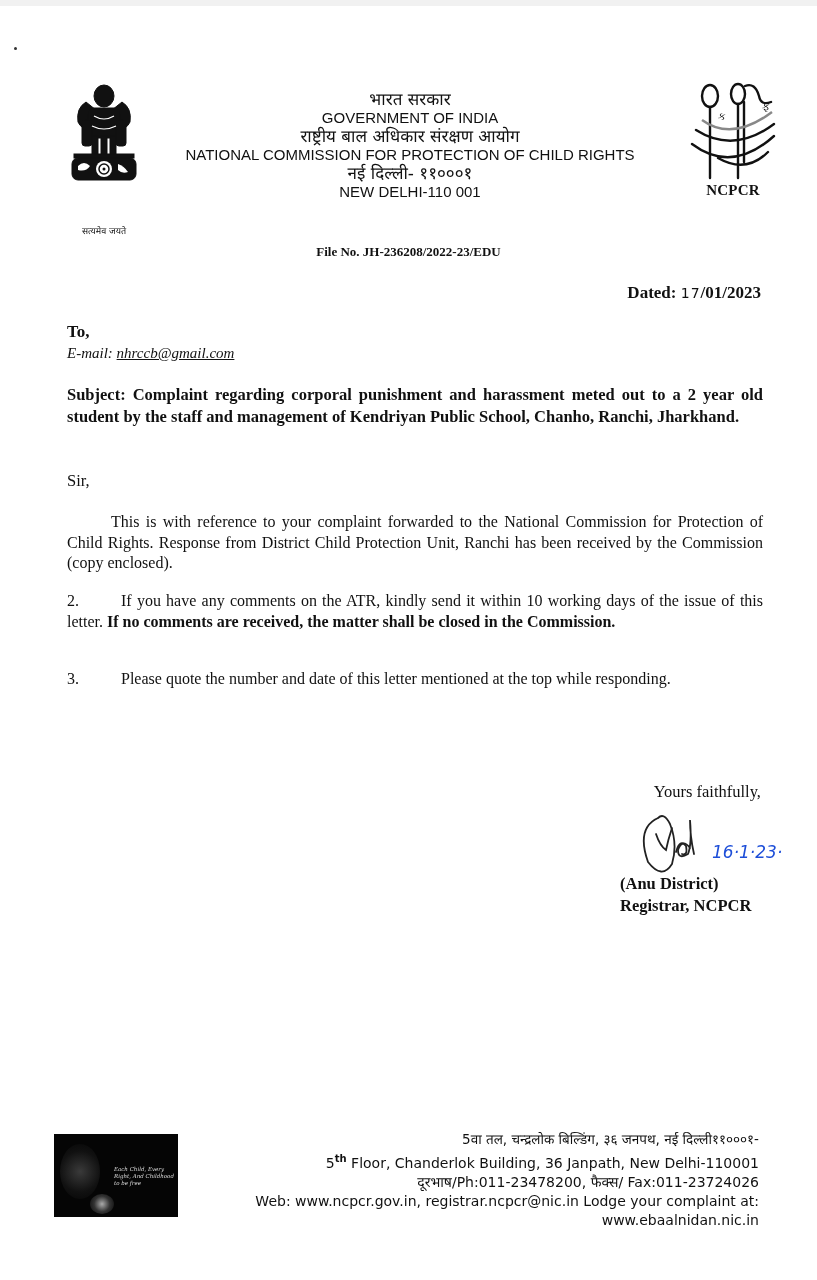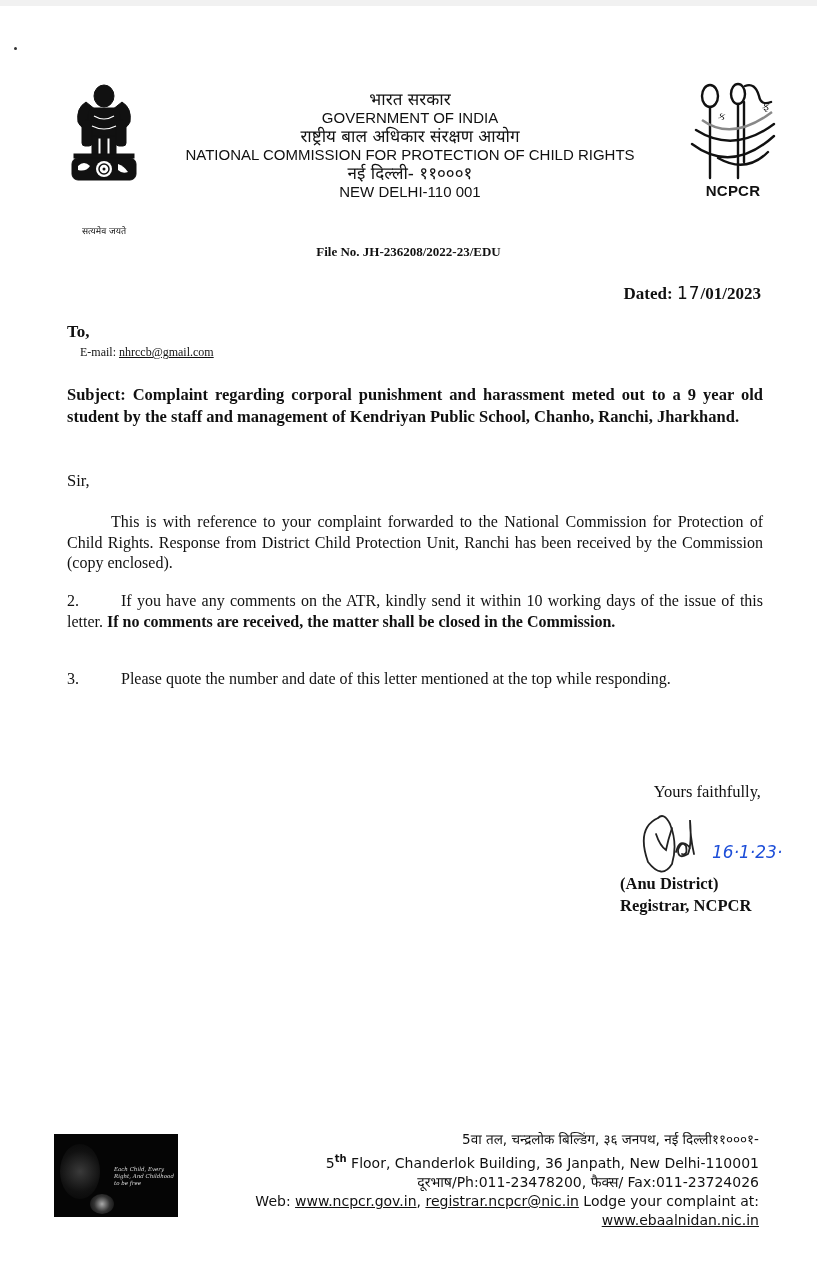--- a/index.html
+++ b/index.html
@@ -13,29 +13,29 @@
     
     .emblem { position: absolute; left: 64px; top: 80px; width: 80px; height: 125px; }
     .emblem svg { width: 80px; height: 108px; display: block; }
     .emblem-caption { position: absolute; left: 0; top: 108px; width: 80px; text-align: center; font-size: 9px; font-family: "DejaVu Sans", sans-serif; color: #111; margin-top: 36px; }
 
     .header-center { position: absolute; left: 160px; top: 90px; width: 500px; text-align: center; font-family: "Liberation Sans", "DejaVu Sans", sans-serif; font-size: 15px; line-height: 18.5px; color: #111; }
     .header-center .hi { font-family: "DejaVu Sans", sans-serif; font-size: 17px; }
 
     .ncpcr-logo { position: absolute; left: 688px; top: 80px; width: 90px; height: 125px; }
     .ncpcr-logo svg { width: 90px; height: 100px; display: block; }
-    .ncpcr-text { position: absolute; left: 0; top: 102px; width: 90px; text-align: center; font-family: Liberation Sans, sans-serif; font-weight: bold; font-size: 15px; letter-spacing: 0.2px; }
+    .ncpcr-text { position: absolute; left: 0; top: 102px; width: 90px; text-align: center; font-family: Liberation Serif, serif; font-weight: bold; font-size: 15px; letter-spacing: 0.2px; }
 
     
     .file-no { position: absolute; left: 0; width: 817px; top: 244px; text-align: center; font-weight: bold; font-size: 13px; }
     .dated { position: absolute; right: 56px; top: 283px; font-weight: bold; font-size: 17px; }
-    .dated .hand { font-family: "DejaVu Sans", sans-serif; font-weight: normal; font-size: 17px; letter-spacing: 1px; }
+    .dated .hand { font-family: "DejaVu Sans", sans-serif; font-weight: normal; font-size: 14px; letter-spacing: 1px; }
 
     .to { position: absolute; left: 67px; top: 322px; font-weight: bold; font-size: 17px; }
-    .email { position: absolute; left: 80px; top: 345px; font-size: 12px; }
+    .email { position: absolute; left: 67px; top: 345px; font-size: 15px; font-style: italic; }
     .email a { color: #111; text-decoration: underline; }
 
     .subject { position: absolute; left: 67px; top: 384px; width: 696px; font-weight: bold; font-size: 16.5px; line-height: 22px; text-align: justify; }
     .salutation { position: absolute; left: 67px; top: 471px; font-size: 16.5px; }
 
     .para { position: absolute; left: 67px; width: 696px; font-size: 16px; line-height: 20.5px; text-align: justify; }
     .p1 { top: 512px; text-indent: 44px; }
     .p2 { top: 591px; }
     .p3 { top: 669px; }
     .num { display: inline-block; width: 54px; }
@@ -47,21 +47,21 @@
     .signer-name { position: absolute; left: 620px; top: 874px; font-weight: bold; font-size: 16.5px; }
     .signer-title { position: absolute; left: 620px; top: 896px; font-weight: bold; font-size: 16.5px; }
 
     
     .footer-img { position: absolute; left: 54px; top: 1134px; width: 124px; height: 83px; background: #050505; overflow: hidden; }
     .footer-img .glow { position: absolute; left: 6px; top: 10px; width: 40px; height: 55px; border-radius: 50%; background: radial-gradient(circle, #3a3a3a 0%, #111 60%, #050505 100%); }
     .footer-img .glow2 { position: absolute; left: 36px; top: 60px; width: 24px; height: 20px; border-radius: 50%; background: radial-gradient(circle, #aaa 0%, #333 50%, #050505 100%); }
     .footer-img .quote { position: absolute; left: 60px; top: 32px; width: 62px; font-family: "DejaVu Serif", serif; font-size: 5.5px; line-height: 7px; color: #ddd; font-style: italic; }
 
     .footer-text { position: absolute; right: 58px; top: 1130px; width: 580px; text-align: right; font-family: "DejaVu Sans", sans-serif; font-size: 14px; line-height: 19.2px; color: #111; }
-    .footer-text a { color: #111; text-decoration: underline; }
+    .footer-text a { color: #111; }
     .footer-text sup { font-size: 10px; font-weight: bold; }
     .footer-text .hi { font-size: 13.5px; }
   </style>
 </head>
 <body>
 
 <div class="page">
   <div class="topstrip"></div>
   <div class="speck"></div>
 
@@ -123,21 +123,21 @@
   <div class="file-no serif">File No. JH-236208/2022-23/EDU</div>
   <div class="dated serif">
     <span>Dated: </span><span class="hand">17</span><span>/01/2023</span>
   </div>
 
   <div class="to serif">To,</div>
   <div class="email serif">
     <span>E-mail: </span><a>nhrccb@gmail.com</a>
   </div>
 
-  <div class="subject serif">Subject: Complaint regarding corporal punishment and harassment meted out to a 9 year old student by the staff and management of Kendriyan Public School, Chanho, Ranchi, Jharkhand.</div>
+  <div class="subject serif">Subject: Complaint regarding corporal punishment and harassment meted out to a 2 year old student by the staff and management of Kendriyan Public School, Chanho, Ranchi, Jharkhand.</div>
   <div class="salutation serif">Sir,</div>
 
   <div class="para p1 serif">This is with reference to your complaint forwarded to the National Commission for Protection of Child Rights. Response from District Child Protection Unit, Ranchi has been received by the Commission (copy enclosed).</div>
   <div class="para p2 serif">
     <span class="num">2.</span><span>If you have any comments on the ATR, kindly send it within 10 working days of the issue of this letter. </span><span class="bold">If no comments are received, the matter shall be closed in the Commission.</span>
   </div>
   <div class="para p3 serif">
     <span class="num">3.</span><span>Please quote the number and date of this letter mentioned at the top while responding.</span>
   </div>
 

